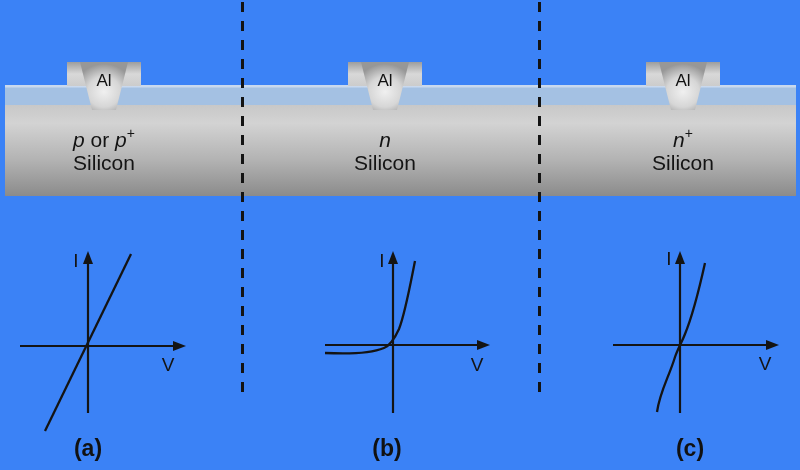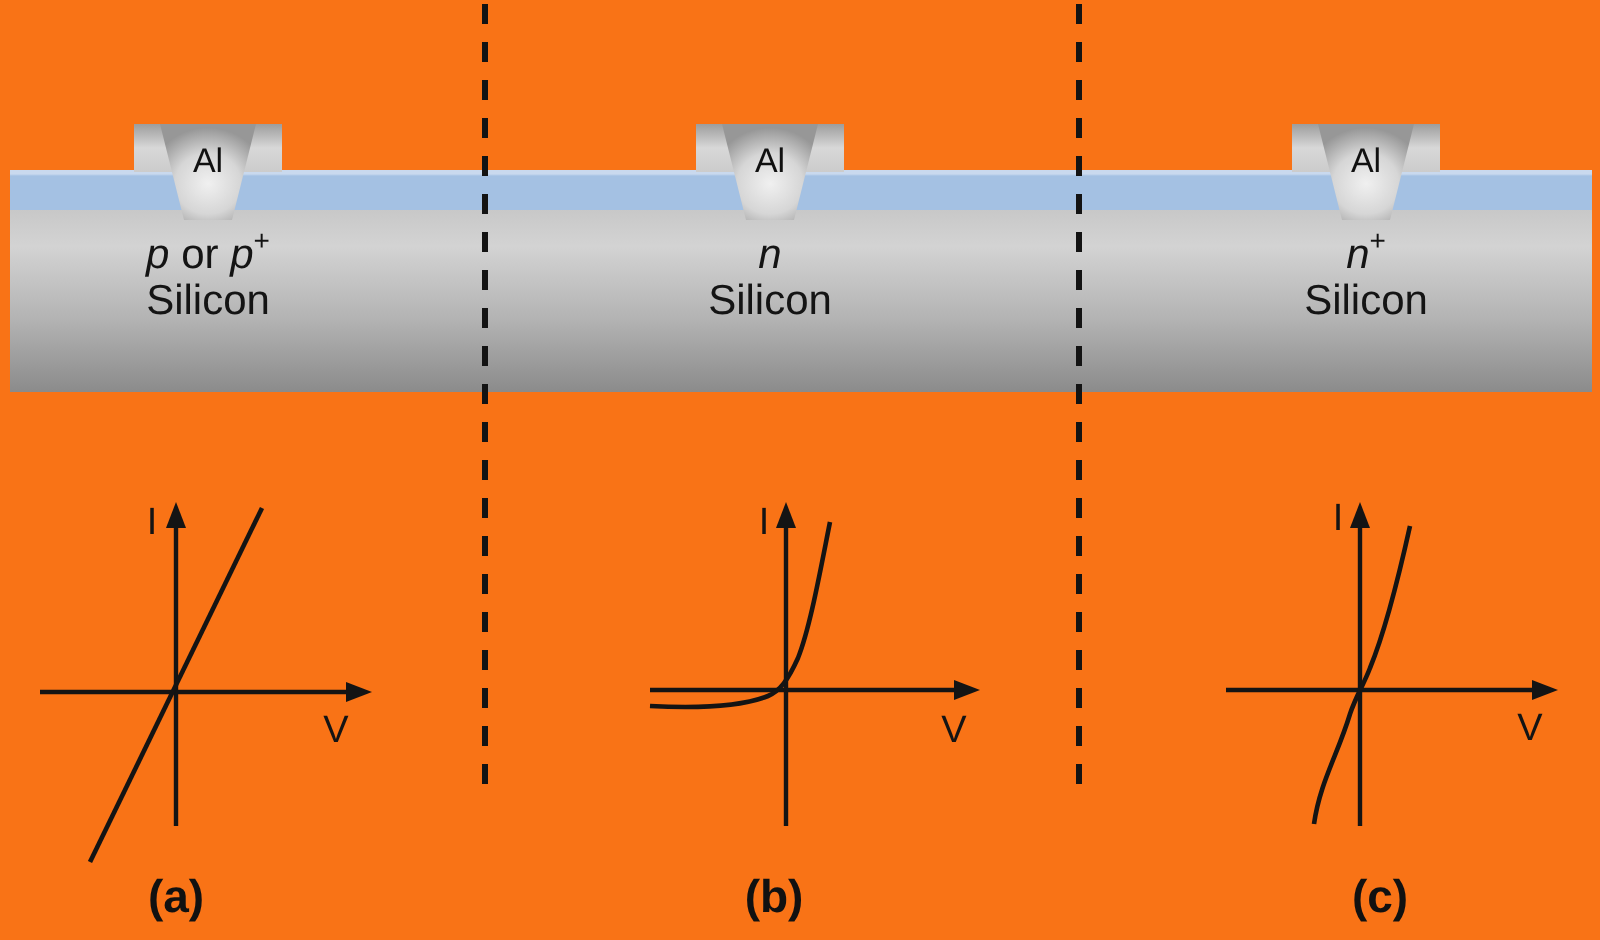--- a/index.html
+++ b/index.html
@@ -1,17 +1,17 @@
 <!DOCTYPE html>
 <html><head>
 <meta charset="utf-8">
 <style>
   html,body{margin:0;padding:0;background:#fff;}
   .stage{
-    position:relative;width:800px;height:470px;background:#f97316;
+    position:relative;width:800px;height:470px;background:#3b82f6;
     font-family:"Liberation Sans",sans-serif;color:#141414;overflow:hidden;
   }
   
   .oxide{
     position:absolute;left:5px;top:85px;width:791px;height:20px;
     background:linear-gradient(180deg,#c9d9ee 0px,#c9d9ee 2px,#a4c1e3 3px,#a4c1e3 100%);
   }
   .substrate{
     position:absolute;left:5px;top:105px;width:791px;height:91px;
     background:linear-gradient(180deg,#c8c8c8 0%,#d3d3d3 20%,#b3b3b3 60%,#8b8b8b 100%);
@@ -27,21 +27,21 @@
   }
   .contact-label{
     position:absolute;top:71px;width:48px;text-align:center;
     font-size:17px;line-height:20px;color:#111;
   }
   .divider{
     position:absolute;top:2px;width:3px;height:390px;
     background:repeating-linear-gradient(180deg,#131313 0px,#131313 10px,transparent 10px,transparent 19px);
   }
   .region-label{
-    position:absolute;top:116px;width:180px;text-align:center;
+    position:absolute;top:128px;width:180px;text-align:center;
     font-size:21px;line-height:23px;color:#141414;
   }
   .region-label i{font-style:italic;}
   .region-label sup{font-size:14px;position:relative;top:-1px;vertical-align:super;line-height:0;}
   
   .graph{position:absolute;}
   .axis,.curve{stroke:#141414;fill:none;}
   .axis{stroke-width:2.2;}
   .curve{stroke-width:2.3;}
   .arrowhead{fill:#141414;stroke:none;}

